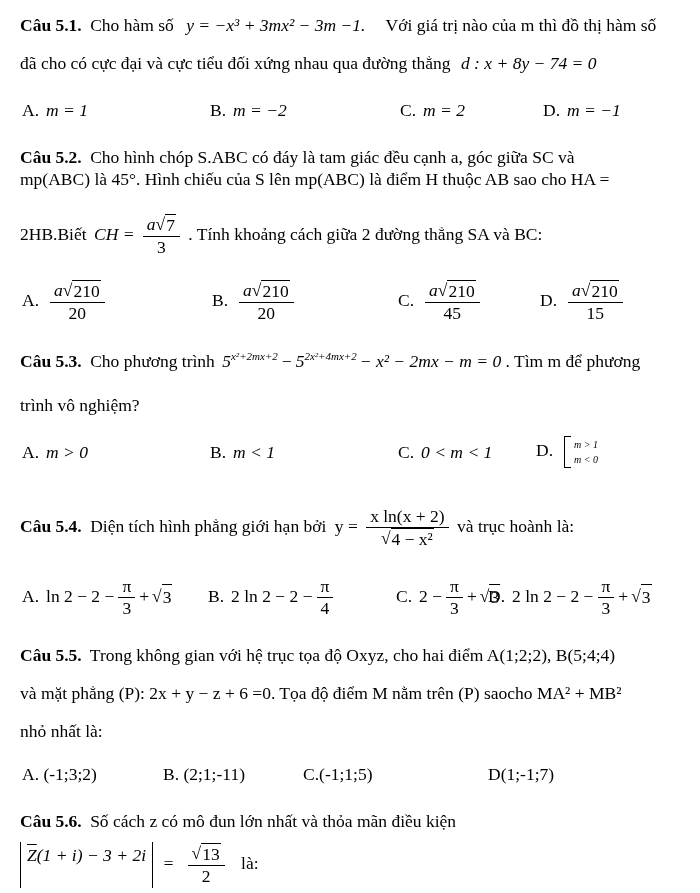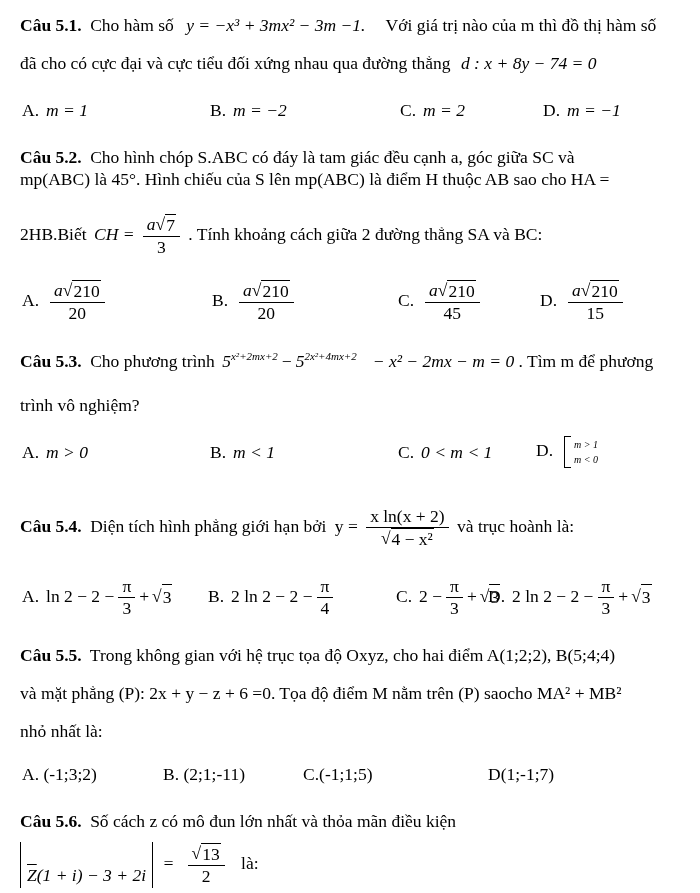--- a/index.html
+++ b/index.html
@@ -12,21 +12,21 @@
   .ans{position:absolute;white-space:nowrap;line-height:24px}
   .lbl{margin-right:7px}
   .frac{display:inline-flex;flex-direction:column;align-items:center;vertical-align:middle;margin:0 4px;line-height:1.2;text-align:center}
   .frac .num{border-bottom:1.3px solid #000;padding:0 4px}
   .frac .den{padding:0 4px}
   .sqrt{display:inline-flex;align-items:flex-start}
   .rad{border-top:1.3px solid #000;padding:0 1px}
   sup{font-size:11px;font-style:italic;line-height:1}
   .cases{display:inline-flex;flex-direction:column;position:relative;padding:1px 0 1px 10px;margin-left:4px;font-size:10px;line-height:1.5;font-style:italic;vertical-align:middle}
   .cases::before{content:"";position:absolute;left:0;top:0;bottom:0;width:6px;border:1.6px solid #000;border-right:0}
-  .abs{display:inline-flex;align-items:flex-end;height:46px;padding:0 6px;border-left:1.3px solid #000;border-right:1.3px solid #000;vertical-align:middle}
+  .abs{display:inline-flex;align-items:flex-start;height:46px;padding:0 6px;border-left:1.3px solid #000;border-right:1.3px solid #000;vertical-align:middle}
 </style>
 </head>
 <body>
 
 <div class="page">
 
   <div class="line" style="top:12px">
     <span class="b">Câu 5.1.</span>
     <span>Cho hàm số</span>
     <span class="mi sp">y = −x³ + 3mx² − 3m −1.</span>
@@ -101,21 +101,21 @@
             <span>√</span>
             <span class="rad">210</span>
           </span></span>
         <span class="den">15</span>
       </span>
   </span>
 
   <div class="line" style="top:348px">
     <span class="b">Câu 5.3.</span>
     <span>Cho phương trình</span>
-    <span class="mi" style="margin-left:3px"><span>5</span><sup>x²+2mx+2</sup><span style="margin:0 3px">−</span><span>5</span><sup>2x²+4mx+2</sup><span style="margin-left:16px">− x² − 2mx − m = 0</span></span>
+    <span class="mi" style="margin-left:3px"><span>5</span><sup>x²+2mx+2</sup><span style="margin:0 3px">−</span><span>5</span><sup>2x²+4mx+2</sup><span style="margin-left:3px">− x² − 2mx − m = 0</span></span>
     <span>. Tìm m để phương</span>
   </div>
   <div class="line" style="top:392px">
     <span>trình vô nghiệm?</span>
   </div>
   <span class="ans" style="left:22px;top:440px">
     <span class="lbl">A.</span><span class="mi">m &gt; 0</span>
   </span>
   <span class="ans" style="left:210px;top:440px">
     <span class="lbl">B.</span><span class="mi">m &lt; 1</span>

